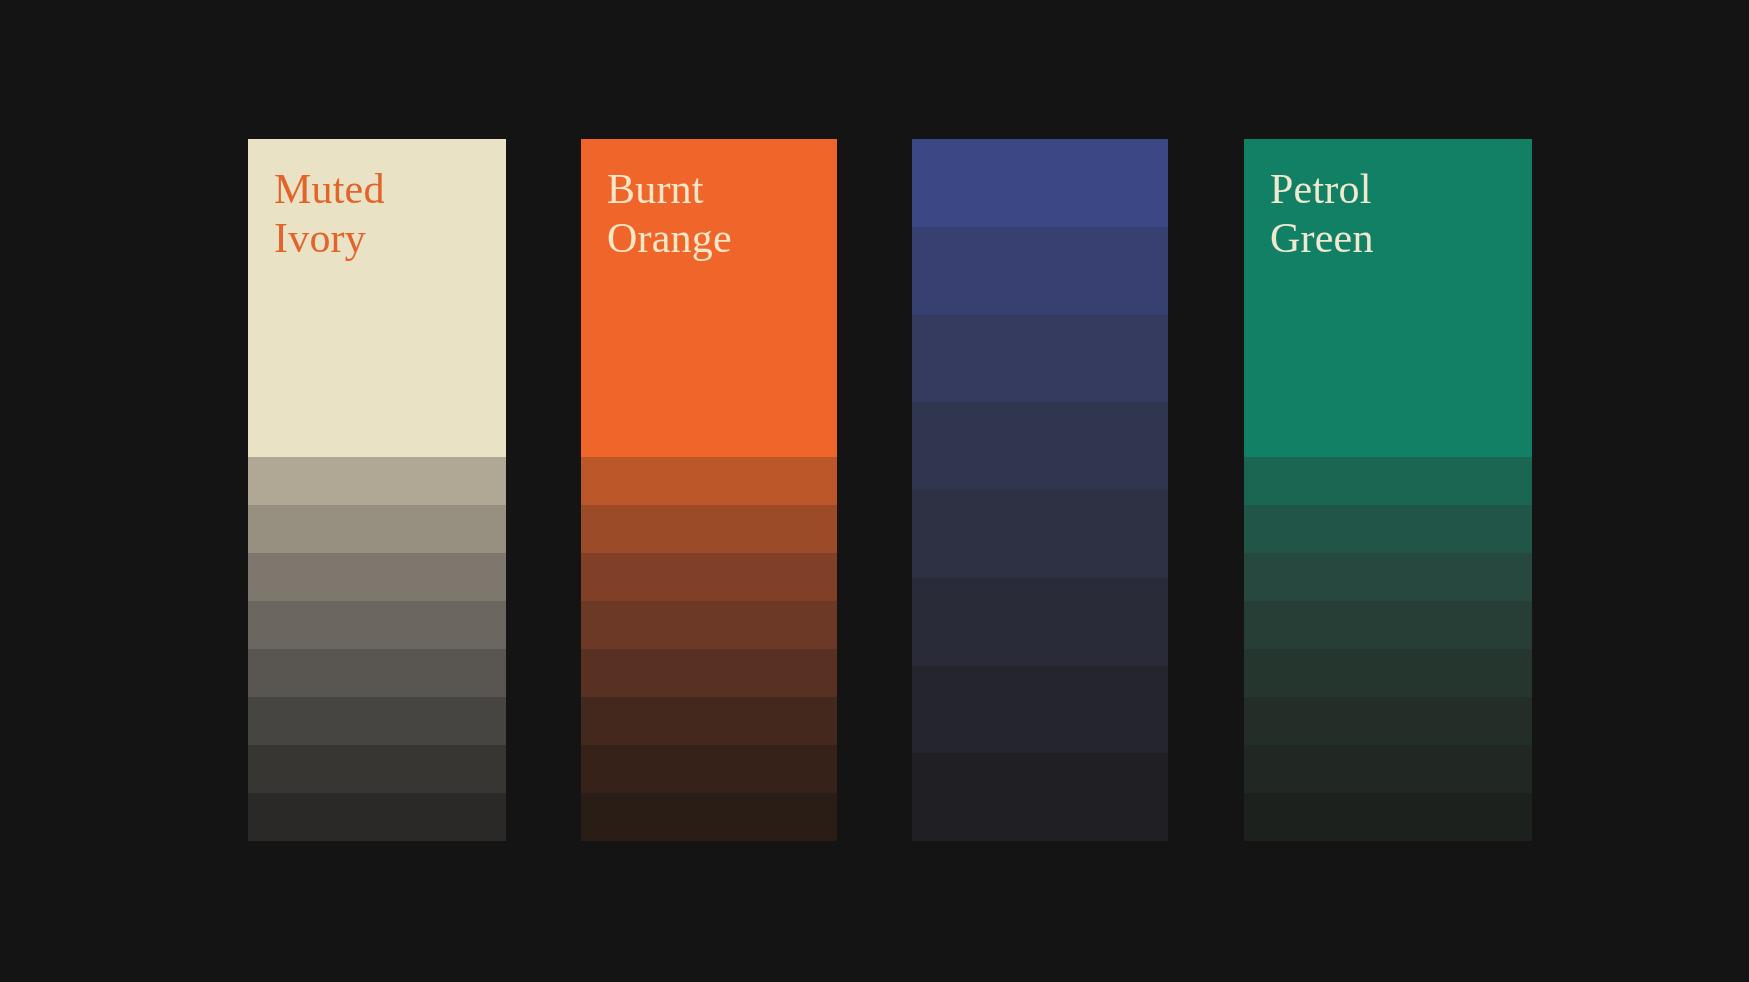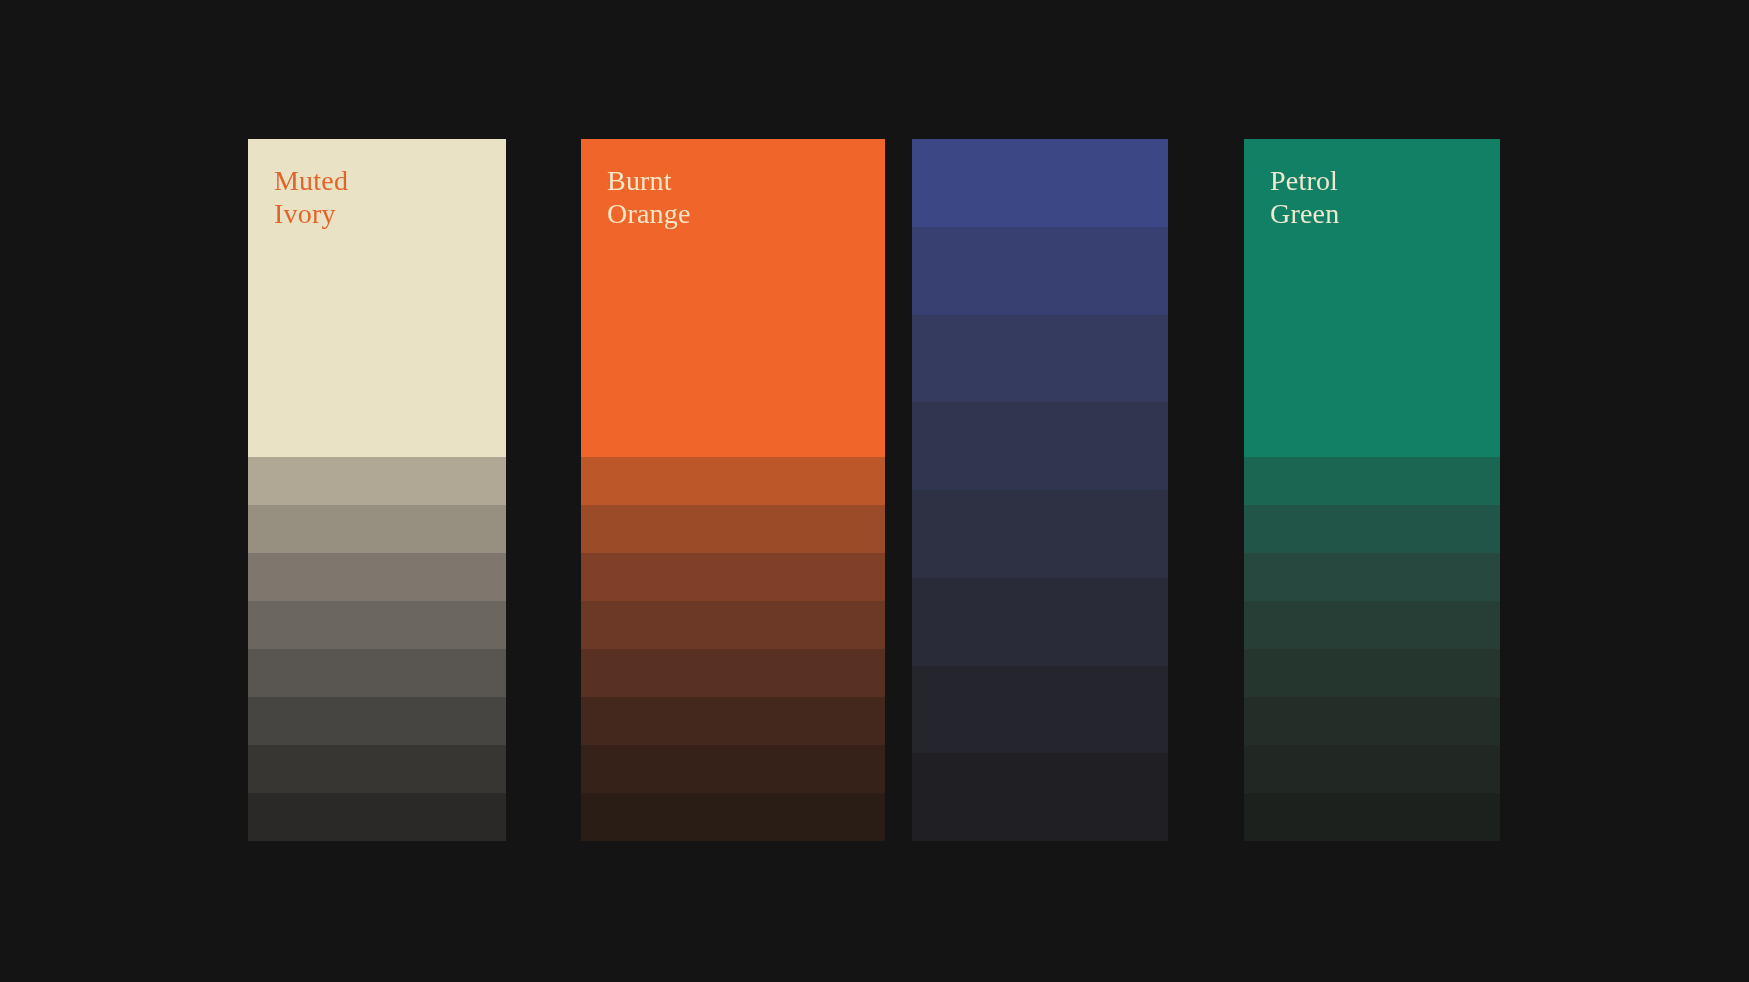--- a/index.html
+++ b/index.html
@@ -32,39 +32,39 @@
   }
 
   .swatch-header {
     flex: 0 0 318px;
     position: relative;
     box-sizing: border-box;
     padding: 26px 0 0 26px;
   }
 
   .swatch-title {
-    font-size: 28px;
+    font-size: 42px;
     line-height: 1.17;
     font-weight: 400;
     letter-spacing: 0.2px;
     white-space: pre-line;
     display: block;
   }
 
   .shade-band {
     flex: 1 1 0;
     width: 100%;
     min-height: 0;
   }
 
   
   #column-muted-ivory  { left: 248px;  width: 258px; }
-  #column-burnt-orange { left: 581px;  width: 304px; }
+  #column-burnt-orange { left: 581px;  width: 256px; }
   #column-indigo-blue  { left: 912px;  width: 256px; }
-  #column-petrol-green { left: 1244px; width: 256px; }
+  #column-petrol-green { left: 1244px; width: 288px; }
 </style>
 </head>
 <body style="background: rgb(20, 20, 20);">
 
 <div id="palette-board" style="background: rgb(20, 20, 20);">
 
   <div class="swatch-column" id="column-muted-ivory">
     <div class="swatch-header" style="background: rgb(234, 226, 197);">
       <span class="swatch-title" style="color: rgb(226, 100, 43);">Muted
 Ivory</span>

